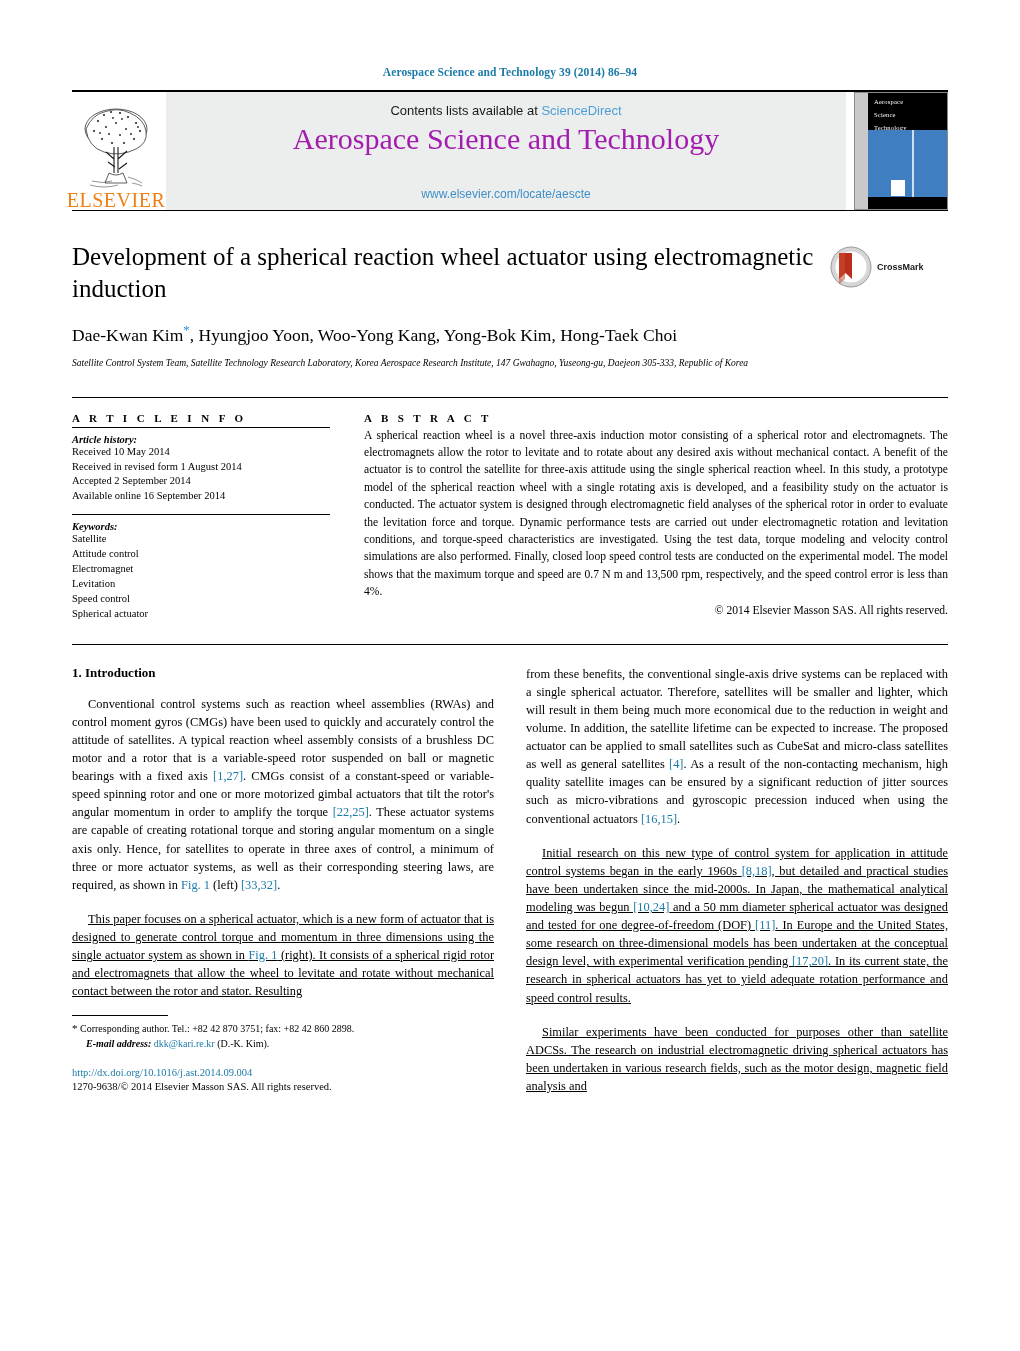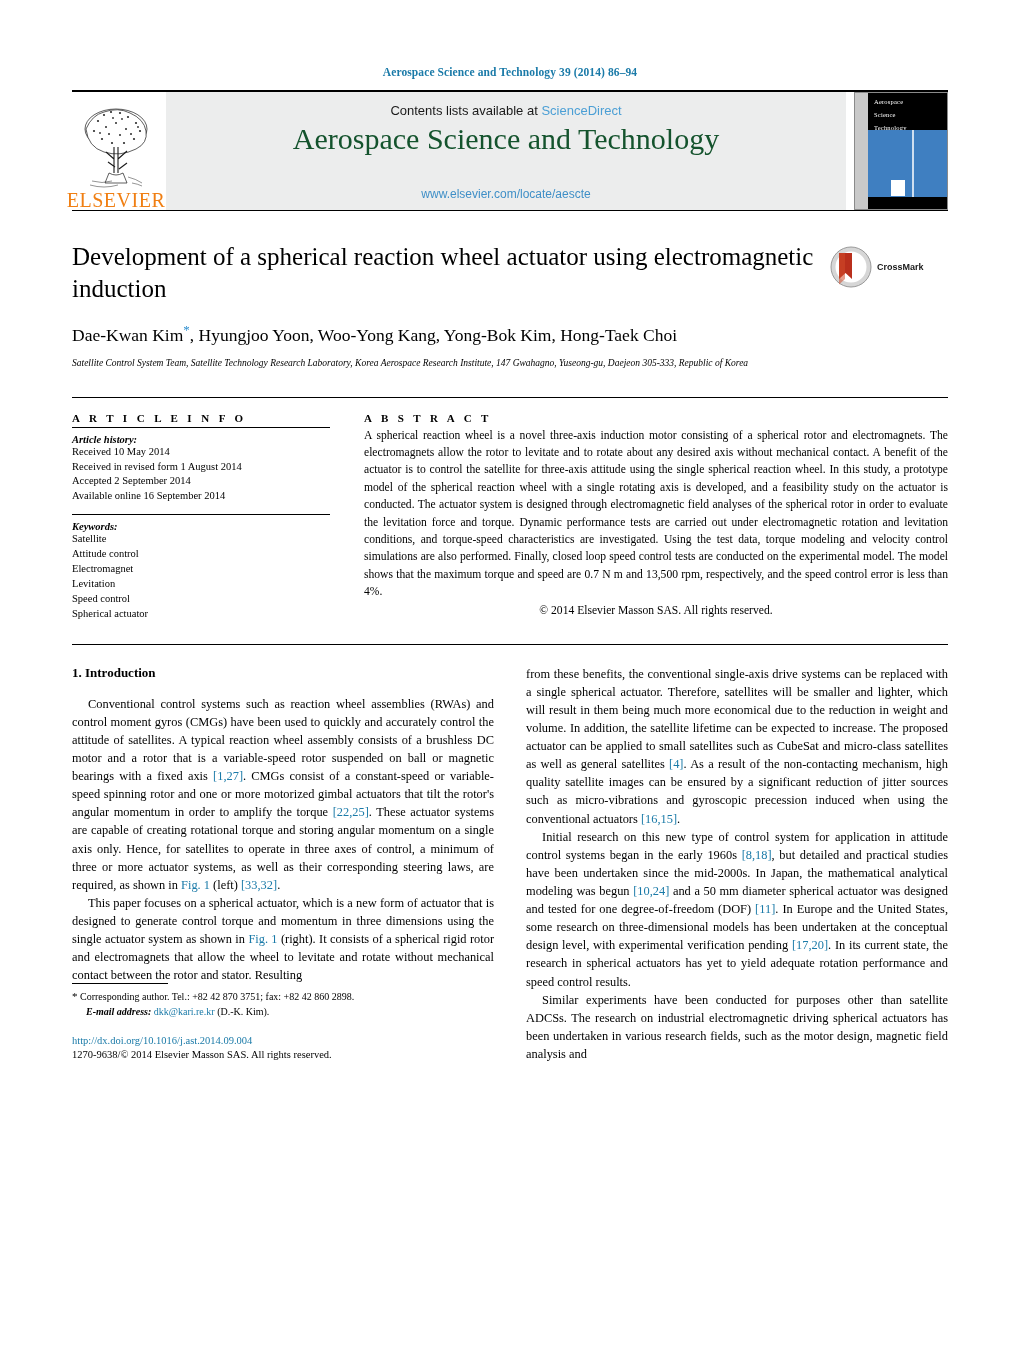--- a/index.html
+++ b/index.html
@@ -72,21 +72,21 @@
   }
   .banner-top {
     font-family: "Liberation Sans", sans-serif;
     font-size: 13px;
     color: #1a1a1a;
   }
   .banner-top .sd-link { color: #4b9fd5; }
   .journal-title {
     font-family: "Liberation Serif", serif;
     font-size: 30px;
-    color: #14532d;
+    color: #a21caf;
     line-height: 1;
   }
   .banner-url {
     font-family: "Liberation Sans", sans-serif;
     font-size: 12px;
     color: #3f8fc7;
     margin-top: 28px;
   }
   .cover-thumb {
     flex: 0 0 92px;
@@ -234,21 +234,21 @@
   .kw-block { margin-top: 10px; }
   .kw-block .thin-rule { border-top: 1.5px solid #000; margin-bottom: 6px; }
 
   .abstract-body {
     font-family: "Liberation Serif", serif;
     font-size: 11.6px;
     line-height: 1.5;
     text-align: justify;
   }
   .copyright-line {
-    text-align: center;
+    text-align: right;
     font-family: "Liberation Serif", serif;
     font-size: 11.6px;
     margin-top: 3px;
   }
 
   
   .body-rule {
     margin: 22px 72px 0 72px;
     border-top: 1.5px solid #000;
   }
@@ -269,21 +269,21 @@
     margin: 0 0 14px 0;
   }
   p.body-p {
     font-family: "Liberation Serif", serif;
     font-size: 12.4px;
     line-height: 1.46;
     text-align: justify;
     margin: 0;
     text-indent: 16px;
   }
-  p.body-p + p.body-p { margin-top: 0; }
+  p.body-p + p.body-p { margin-top: 16px; text-decoration: underline; }
   p.body-p.no-indent { text-indent: 0; }
   a.cite, .cite {
     color: #1a7aa8;
     text-decoration: none;
   }
 
   
   .footnote-area {
     position: absolute;
     left: 0;

